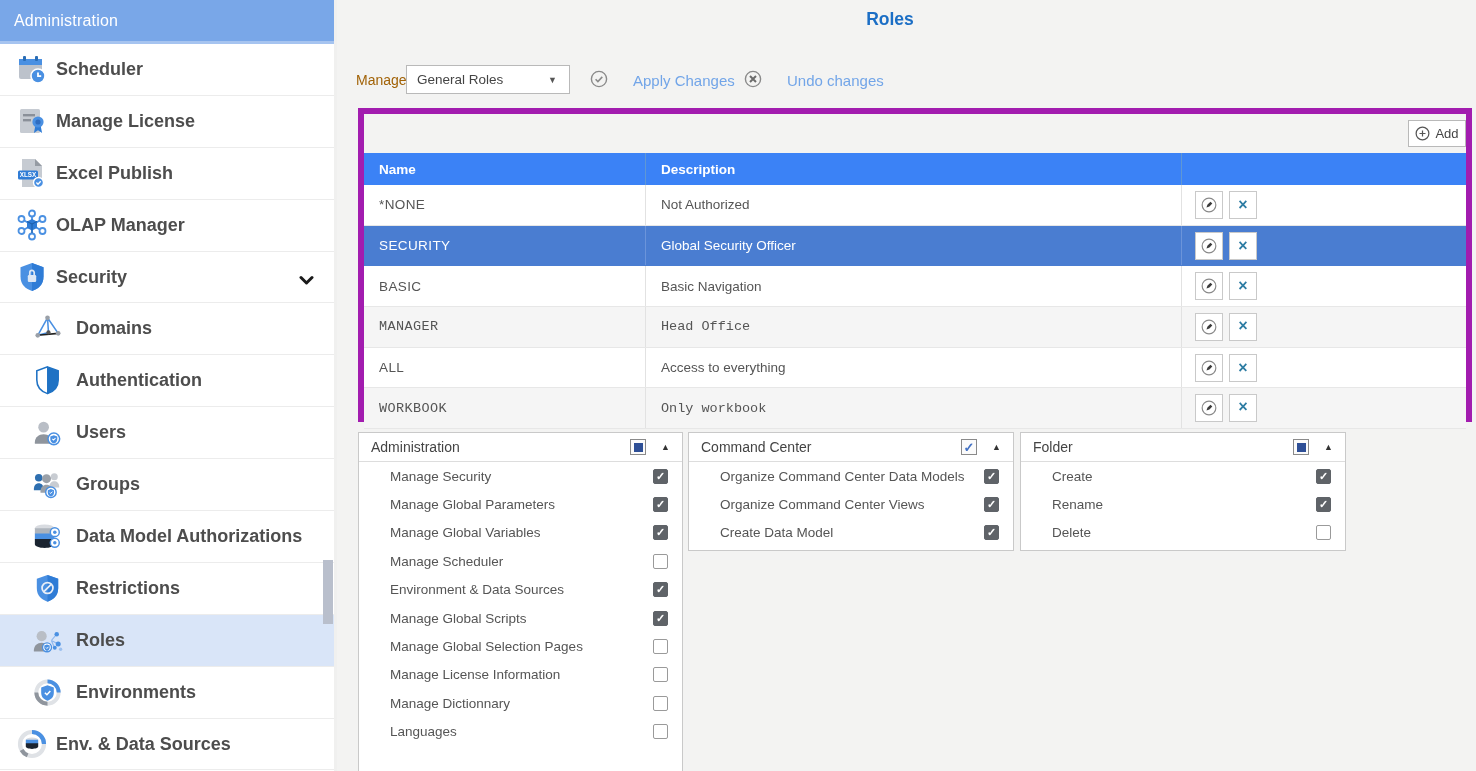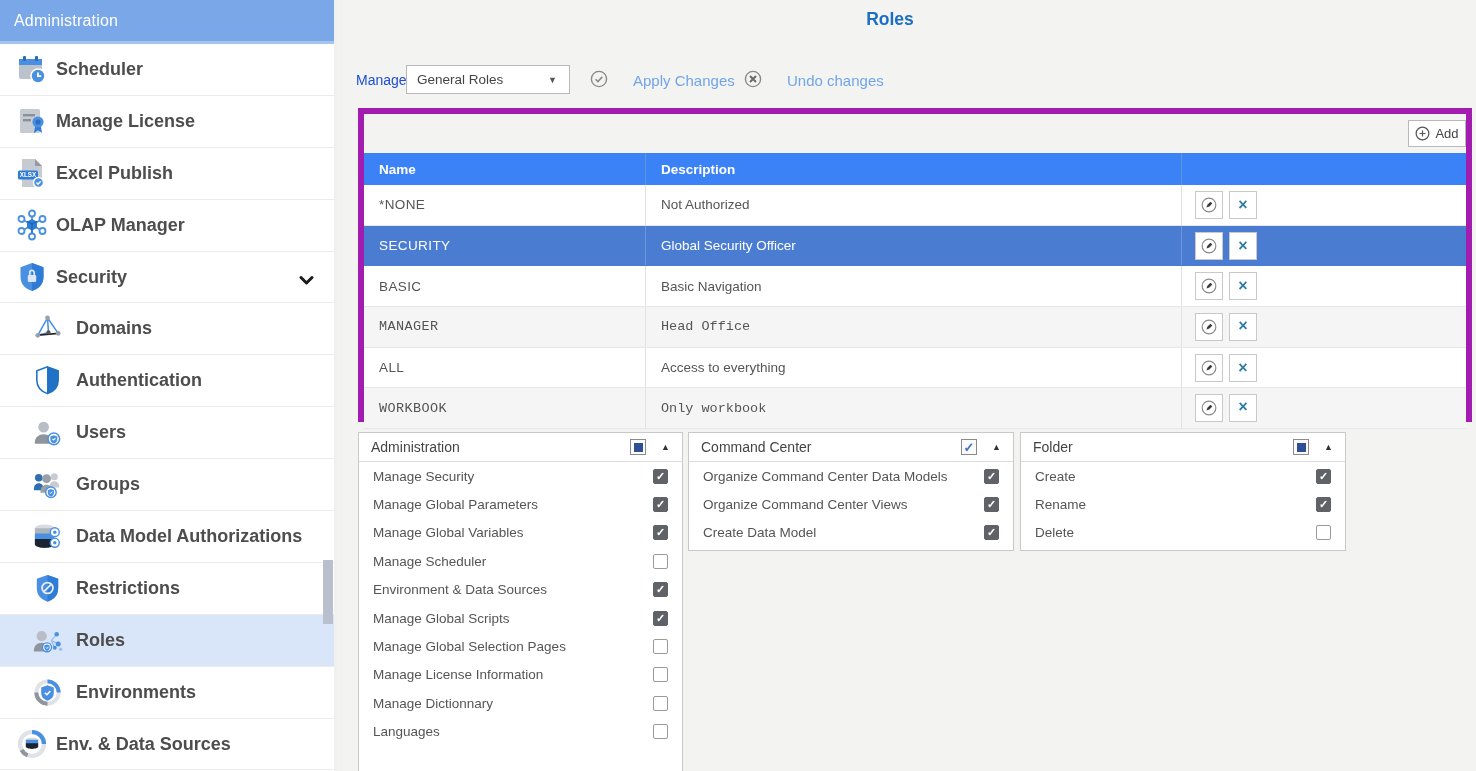--- a/index.html
+++ b/index.html
@@ -16,21 +16,21 @@
   .side-item.sub .ic { left:30px; width:35px; height:35px; }
   .side-item .lbl { position:absolute; left:56px; font-size:18px; color:#4d4d4d;font-weight:bold; }
   .side-item.sub .lbl { left:76px; }
   .side-item .chev { position:absolute; right:20px; top:20px; }
   .side-scrollthumb { position:absolute; right:1px; top:560px; width:10px; height:64px; background:#b9bfcc; }
 
   
   .main { position:absolute; left:340px; top:0; width:1136px; height:771px; }
   .page-title { position:absolute; top:9px; left:0; width:1100px; text-align:center; font-size:17.5px; font-weight:bold; color:#1b6ec5; }
 
-  .toolbar-label { position:absolute; left:16px; top:72px; font-size:14px; color:#1d4ed8; }
+  .toolbar-label { position:absolute; left:16px; top:72px; font-size:14px; color:#a16207; }
   .manage-select { position:absolute; left:66px; top:65px; width:164px; height:29px; background:#fff; border:1px solid #b9b9b9; display:flex; align-items:center; padding:0 10px; font-size:13.5px; color:#444; cursor:pointer; }
   .manage-select .arrow { position:absolute; right:12px; font-size:9px; color:#555; }
   .link-btn { position:absolute; top:70px; display:flex; align-items:center; gap:25px; font-size:15px; color:#72a5e8; cursor:pointer; }
   .link-apply { left:250px; }
   .link-undo { left:404px; }
 
   
   .table-wrap { position:absolute; left:18px; top:108px; width:1114px; height:314px; border:6px solid #a21caf; background:#f3f3f2;text-align:right; }
   .add-btn { margin:6px 0 0 6px; width:58px; height:27px; background:#fff; border:1px solid #b9b9b9; display:inline-flex; align-items:center; justify-content:center; gap:5px; font-size:13px; color:#444; cursor:pointer; }
   .tbl-header { display:flex; height:32px; background:#3b82f6; margin-top:6px; }
@@ -55,21 +55,21 @@
   .panel-admin { left:18px; width:325px; height:400px; }
   .panel-cc { left:348px; width:326px; height:119px; }
   .panel-folder { left:680px; width:326px; height:119px; }
   .panel-head { position:relative; height:29px; border-bottom:1px solid #ddd; display:flex; align-items:center; }
   .panel-head .ptitle { margin-left:12px; font-size:14px; color:#444; }
   .panel-head .collapse { position:absolute; right:12px; font-size:9px; color:#333; cursor:pointer; }
   .hcb { position:absolute; right:36px; width:16px; height:16px; border:1px solid #8a8a8a; background:#fbfbfb; cursor:pointer; display:flex; align-items:center; justify-content:center; }
   .hcb.indeterminate::after { content:""; width:9px; height:9px; background:#2e4f96; }
   .hcb.checked::after { content:"\2713"; color:#4472c4; font-size:13px; font-weight:bold; }
   .pitem { position:relative; height:28.4px; display:flex; align-items:center; }
-  .pitem .plabel { margin-left:14px; font-size:13.5px; color:#555; }
+  .pitem .plabel { margin-left:31px; font-size:13.5px; color:#555; }
   .cb { position:absolute; right:14px; width:15px; height:15px; border:1px solid #9a9a9a; border-radius:2px; background:#fff; cursor:pointer; display:flex; align-items:center; justify-content:center; }
   .cb.checked { background:#5f6368; border-color:#5f6368; }
   .cb.checked::after { content:"\2713"; color:#fff; font-size:11px; font-weight:bold; }
 </style>
 </head>
 <body>
 
 <div class="app">
 
   <div class="sidebar">

